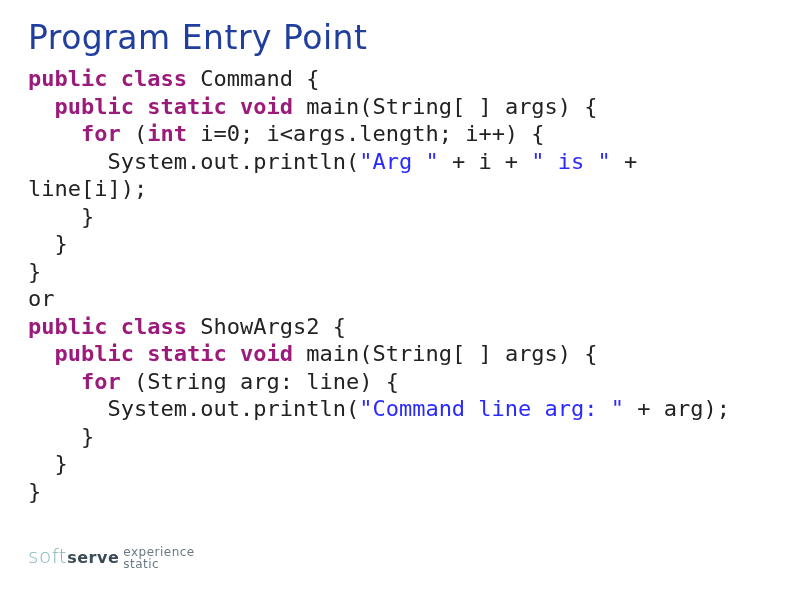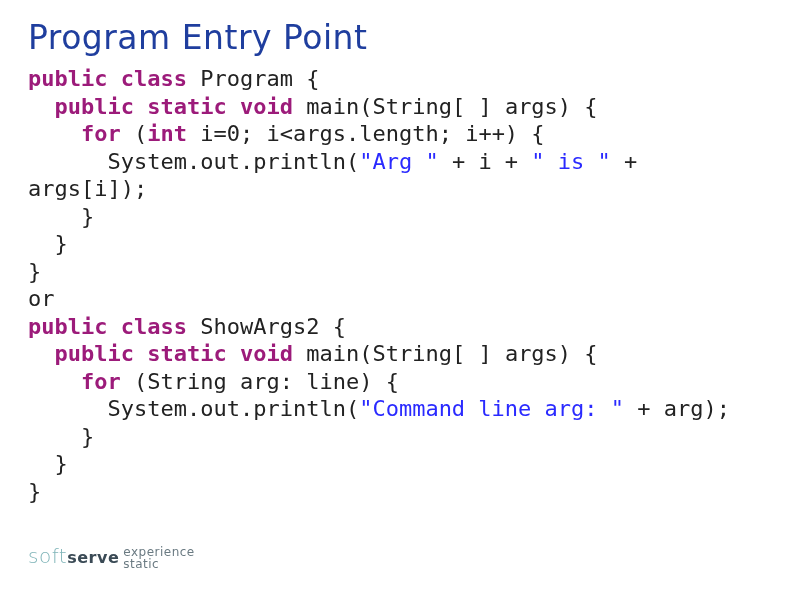--- a/index.html
+++ b/index.html
@@ -66,25 +66,25 @@
     letter-spacing: 0.5px;
   }
 </style>
 </head>
 <body>
 
 <div class="slide">
 
   <h1 class="title">Program Entry Point</h1>
 
-  <pre class="code"><span class="kw">public</span><span> </span><span class="kw">class</span><span> </span><span class="id">Program {</span>
+  <pre class="code"><span class="kw">public</span><span> </span><span class="kw">class</span><span> </span><span class="id">Command {</span>
 <span>  </span><span class="kw">public</span><span> </span><span class="kw">static</span><span> </span><span class="kw">void</span><span> </span><span class="id">main(String[ ] args) {</span>
 <span>    </span><span class="kw">for</span><span> (</span><span class="kw">int</span><span> </span><span class="id">i=0; i&lt;args.length; i++) {</span>
 <span>      </span><span class="id">System.out.println(</span><span class="str">"Arg "</span><span class="id"> + i + </span><span class="str">" is "</span><span class="id"> +</span>
-<span class="id">args[i]);</span>
+<span class="id">line[i]);</span>
 <span class="id">    }</span>
 <span class="id">  }</span>
 <span class="id">}</span>
 <span class="id">or </span>
 <span class="kw">public</span><span> </span><span class="kw">class</span><span> </span><span class="id">ShowArgs2 {</span>
 <span>  </span><span class="kw">public</span><span> </span><span class="kw">static</span><span> </span><span class="kw">void</span><span> </span><span class="id">main(String[ ] args) {</span>
 <span>    </span><span class="kw">for</span><span> </span><span class="id">(String arg: line) {</span>
 <span>      </span><span class="id">System.out.println(</span><span class="str">"Command line arg: "</span><span class="id"> + arg);</span>
 <span class="id">    }</span>
 <span class="id">  }</span>

